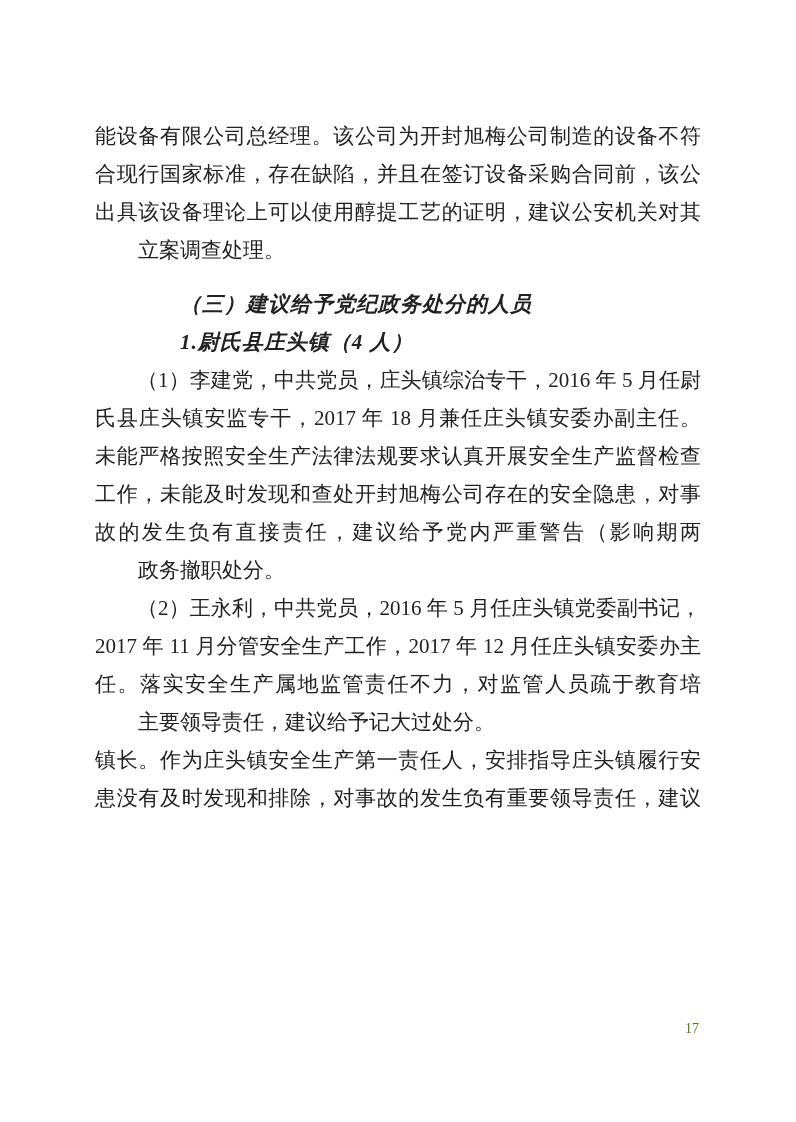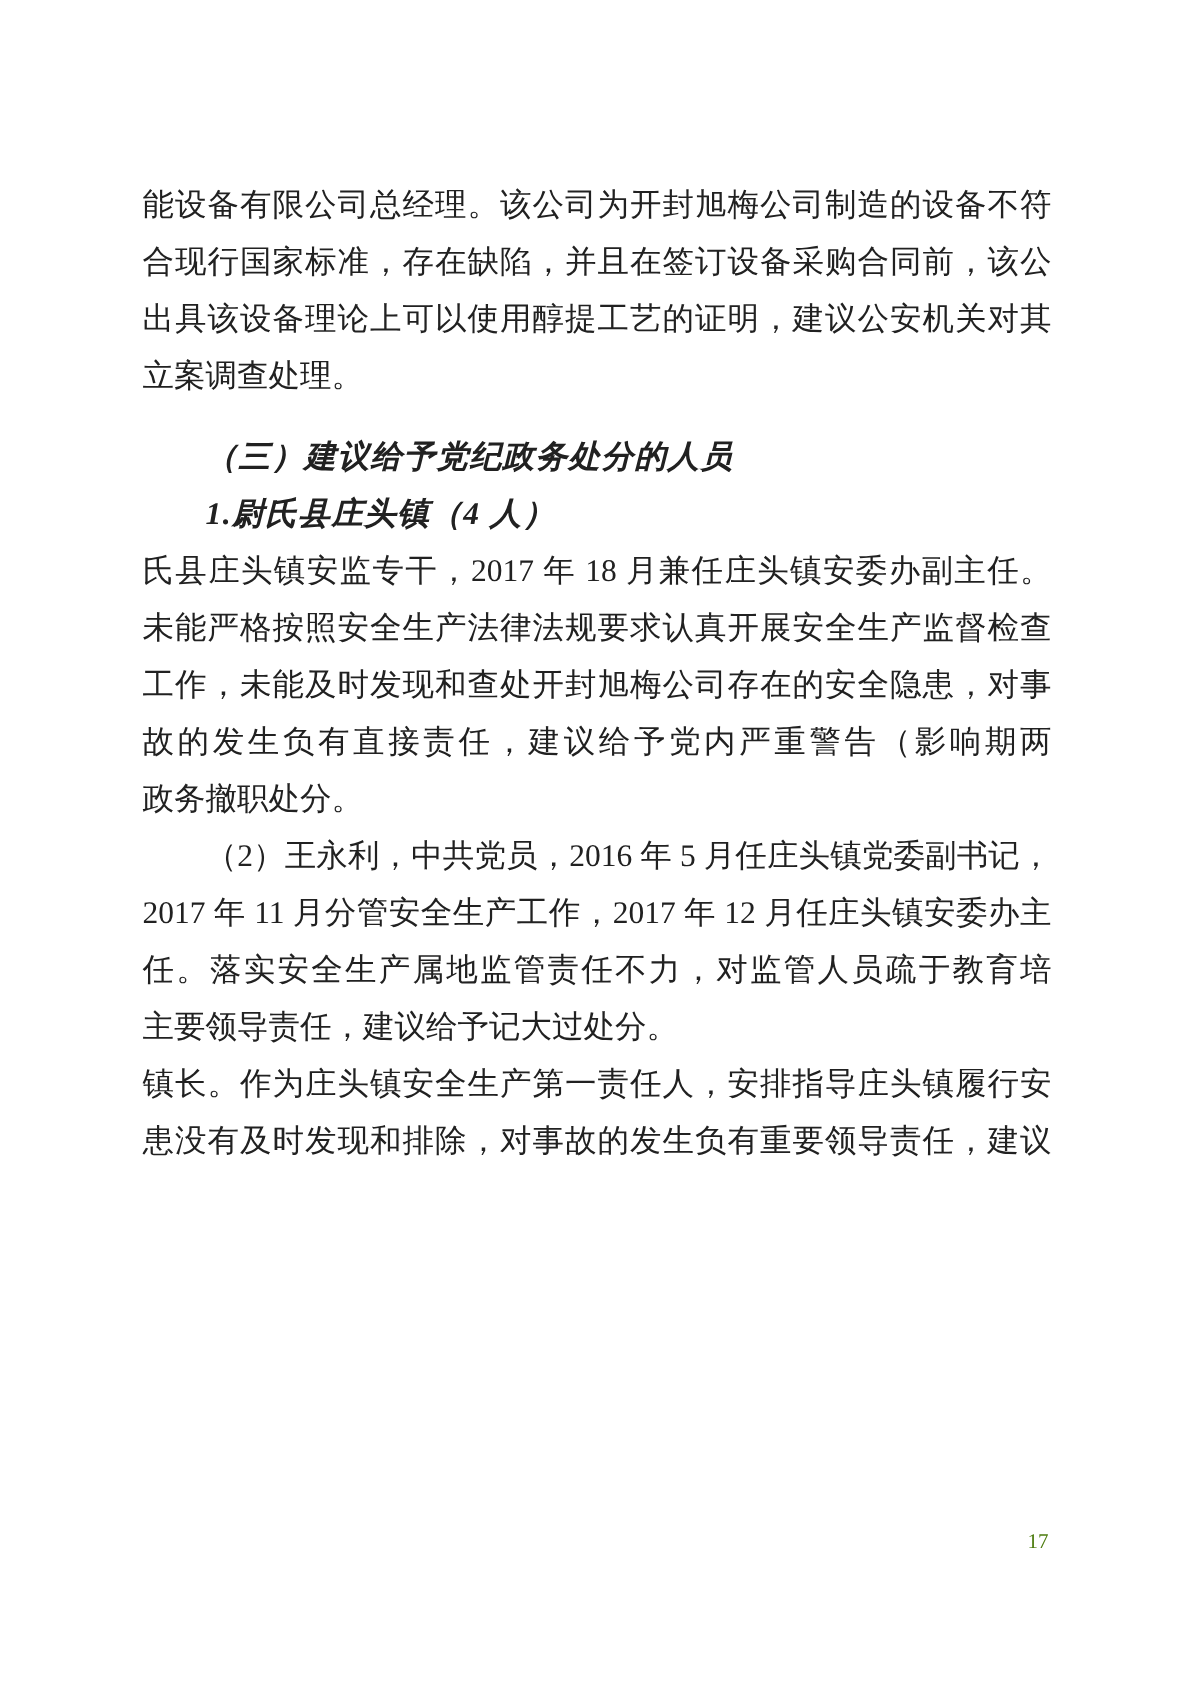--- a/index.html
+++ b/index.html
@@ -29,20 +29,21 @@
   .line {
     font-size: 21px;
     height: 38px;
     line-height: 38px;
     text-align: justify;
     text-align-last: justify;
     overflow: hidden;
   }
   .no-just {
     text-align-last: left;
+    margin-left: 43px;
   }
   .indent {
     text-indent: 42px;
   }
   .heading .line {
     font-weight: 700;
     letter-spacing: 1px;
     font-style: italic;
   }
   .gap-top {
@@ -69,20 +70,21 @@
         <div class="line">出具该设备理论上可以使用醇提工艺的证明，建议公安机关对其</div>
         <div class="line no-just">立案调查处理。</div>
       </div>
       <div class="para heading gap-top">
         <div class="line no-just indent">（三）建议给予党纪政务处分的人员</div>
       </div>
       <div class="para heading">
         <div class="line no-just indent">1.尉氏县庄头镇（4 人）</div>
       </div>
       <div class="para">
+        <div class="line indent">（1）李建党，中共党员，庄头镇综治专干，2016 年 5 月任尉</div>
         <div class="line">氏县庄头镇安监专干，2017 年 18 月兼任庄头镇安委办副主任。</div>
         <div class="line">未能严格按照安全生产法律法规要求认真开展安全生产监督检查</div>
         <div class="line">工作，未能及时发现和查处开封旭梅公司存在的安全隐患，对事</div>
         <div class="line">故的发生负有直接责任，建议给予党内严重警告（影响期两年）、</div>
         <div class="line no-just">政务撤职处分。</div>
       </div>
       <div class="para">
         <div class="line indent">（2）王永利，中共党员，2016 年 5 月任庄头镇党委副书记，</div>
         <div class="line">2017 年 11 月分管安全生产工作，2017 年 12 月任庄头镇安委办主</div>
         <div class="line">任。落实安全生产属地监管责任不力，对监管人员疏于教育培训，</div>

